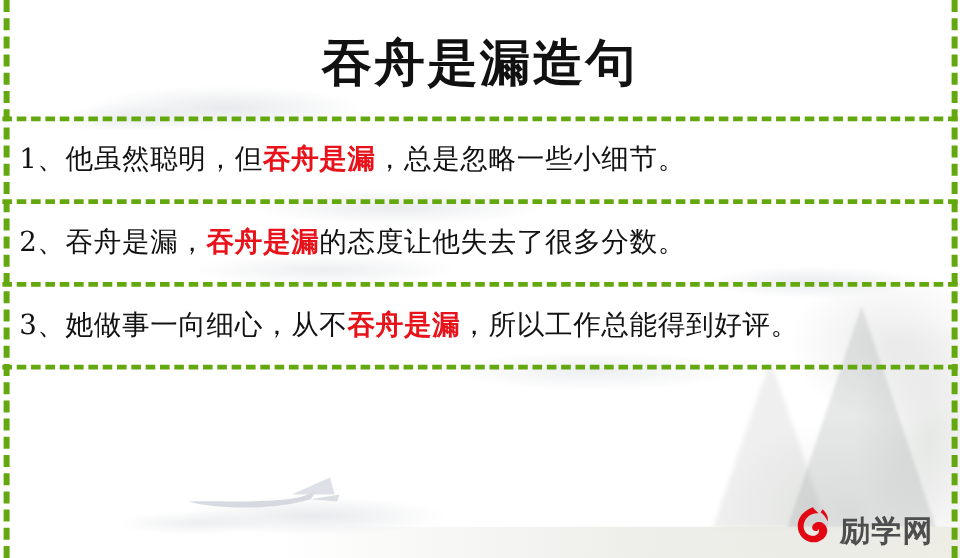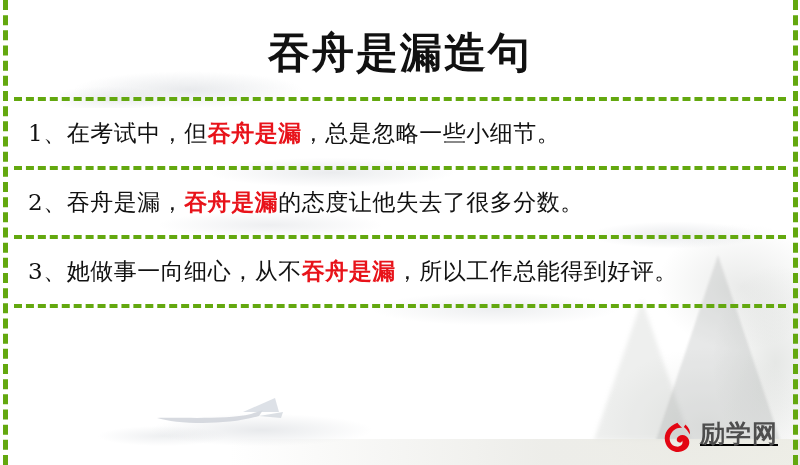--- a/index.html
+++ b/index.html
@@ -130,21 +130,21 @@
     border-left: 5px dashed #63a80f;
     z-index: 3;
   }
   .side-border.left { left: 3px; }
   .side-border.right { left: 793px; }
 
   
   .content {
     position: relative;
     z-index: 2;
-    padding: 0 24px;
+    padding: 0 12px;
     box-sizing: border-box;
     height: 368px;
   }
   .title {
     text-align: center;
     font-family: "DejaVu Serif", "Liberation Serif", serif;
     font-weight: 700;
     font-size: 42px;
     letter-spacing: 2px;
     color: #111111;
@@ -172,23 +172,22 @@
     text-align: right;
   }
 
   
   .logo {
     position: absolute;
     right: 22px;
     bottom: 10px;
     z-index: 4;
     display: flex;
-    align-items: flex-start;
+    align-items: flex-end;
     gap: 6px;
-    text-decoration: underline;
   }
   .logo-mark {
     width: 34px;
     height: 34px;
     flex: 0 0 34px;
   }
   .logo-text {
     font-family: "DejaVu Sans", "Liberation Sans", sans-serif;
     font-weight: 700;
     font-size: 25px;
@@ -221,21 +220,21 @@
   <div class="side-border left"></div>
   <div class="side-border right"></div>
 
   <div class="content">
 
     <div class="title">吞舟是漏造句</div>
 
     <div class="divider"></div>
 
     <div class="sentence">
-      <span>1、</span><span>在考试中，但</span><span class="idiom">吞舟是漏</span><span>，总是忽略一些小细节。</span>
+      <span>1、</span><span>他虽然聪明，但</span><span class="idiom">吞舟是漏</span><span>，总是忽略一些小细节。</span>
     </div>
 
     <div class="divider"></div>
 
     <div class="sentence">
       <span>2、</span><span>吞舟是漏，</span><span class="idiom">吞舟是漏</span><span>的态度让他失去了很多分数。</span>
     </div>
 
     <div class="divider"></div>
 

